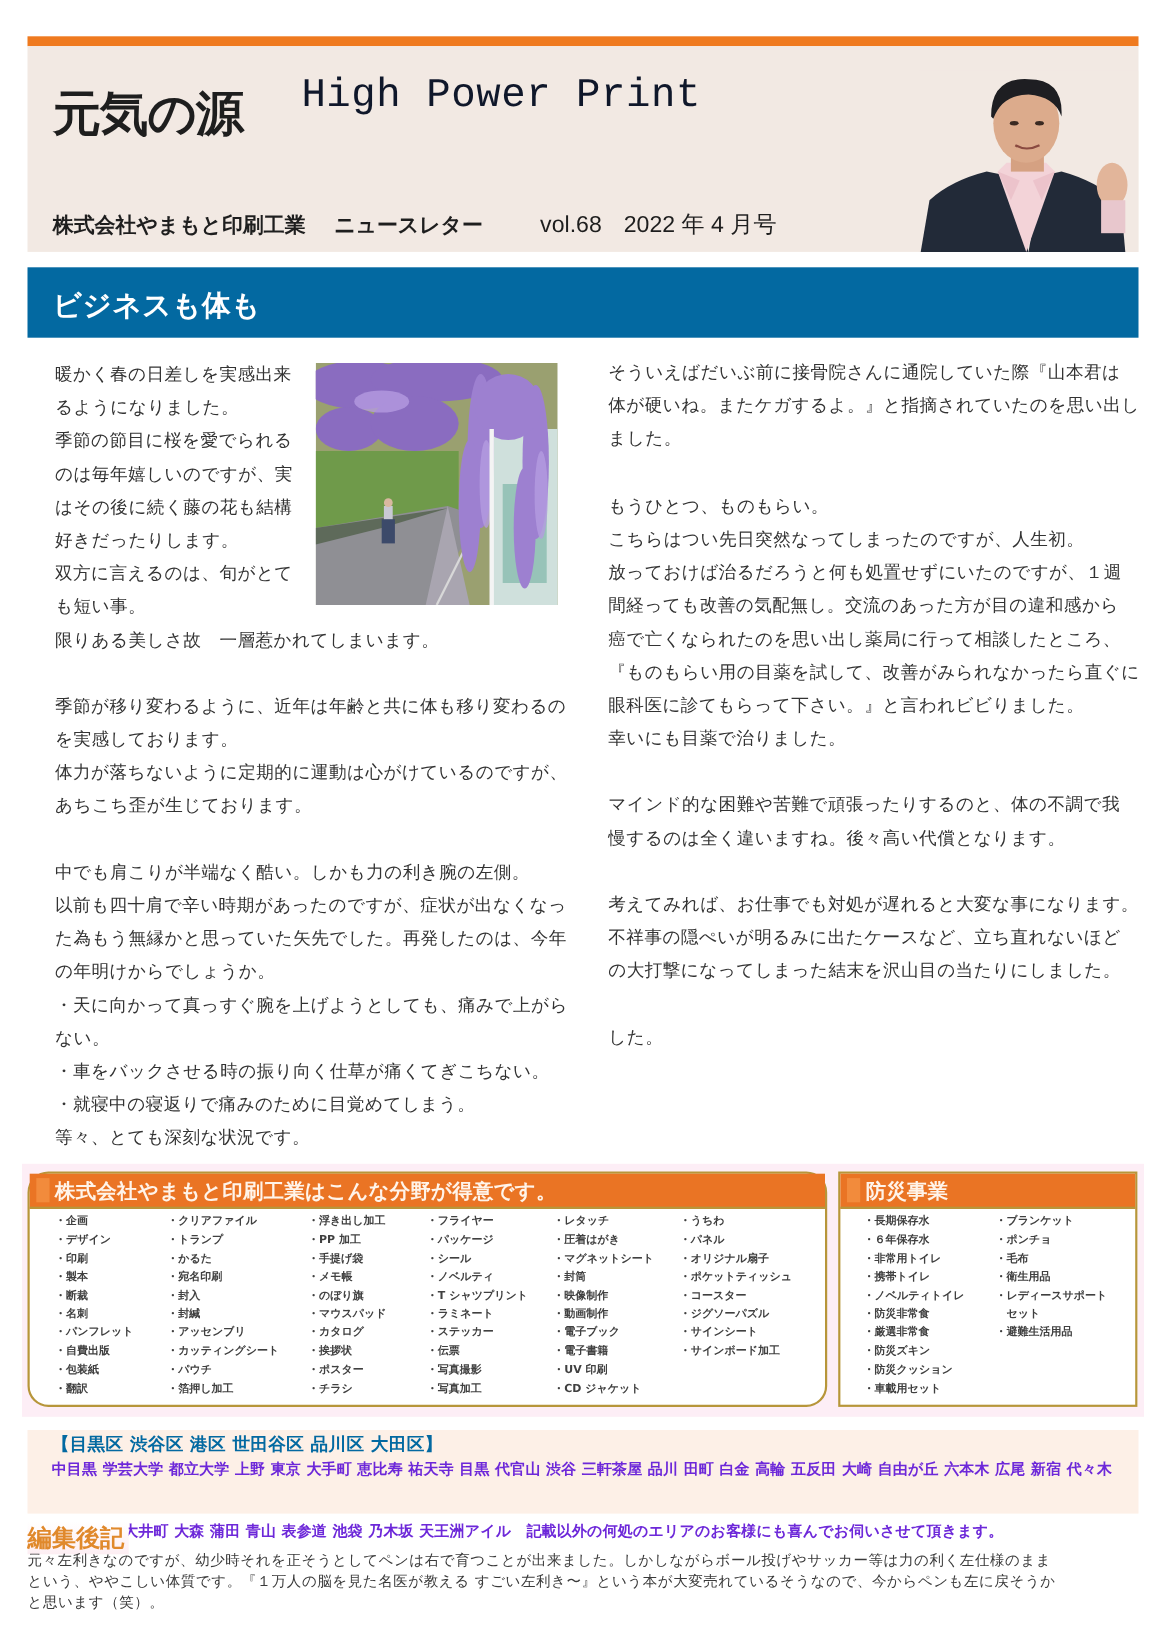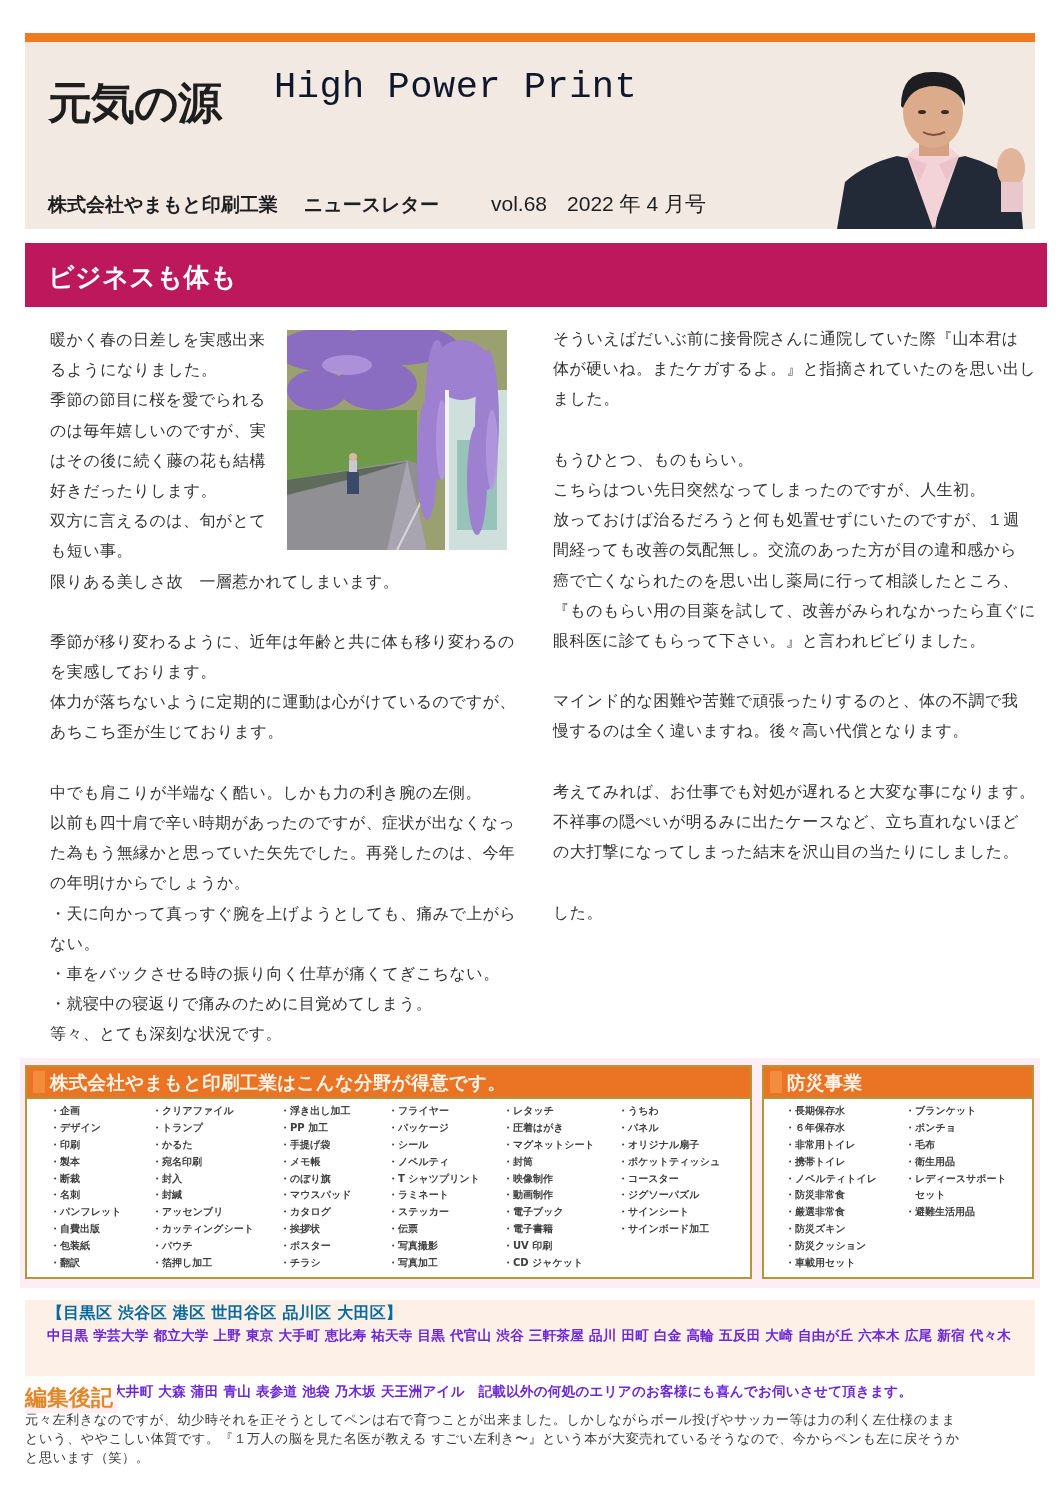--- a/index.html
+++ b/index.html
@@ -17,34 +17,34 @@
   #title-en { left: 249px; top: 24px; font-family: Liberation Mono, monospace; font-size: 37px; color: #0f172a; white-space: nowrap; letter-spacing: 0.5px; }
   #subtitle { left: 23px; top: 148px; font-size: 19px; color: #1e1e1e; white-space: nowrap; font-weight: bold; }
   #subtitle span { display: inline-block; }
   #subtitle .gap1 { width: 26px; }
   #subtitle .gap2 { width: 52px; }
   #subtitle .gap3 { width: 20px; }
   #sub-vol, #sub-date { font-family: "Liberation Sans", sans-serif; font-weight: normal; font-size: 21px; }
   #portrait { left: 810px; top: 22px; width: 200px; height: 165px; }
 
   
-  #banner { left: 25px; top: 243px; width: 1010px; height: 64px; background: #be185d; padding-left: 12px; }
+  #banner { left: 25px; top: 243px; width: 1010px; height: 64px; background: #0369a1; }
   #banner-title { left: 23px; top: 17px; font-size: 26px; color: #ffffff; white-space: nowrap; font-weight: bold; letter-spacing: 0.5px; }
 
   
   .col { font-size: 16px; line-height: 30.2px; color: #333333; letter-spacing: 0.4px; }
   .col .line { display: block; height: 30.2px; white-space: nowrap; }
   #col-left { left: 50px; top: 325px; width: 470px; }
   #col-right { left: 553px; top: 324px; width: 480px; }
   #wisteria-photo { left: 287px; top: 330px; width: 220px; height: 220px; }
 
   
   #services-bg { left: 20px; top: 1058px; width: 1020px; height: 230px; background: #fdeef6; }
   .svc-box { position: absolute; top: 1065px; height: 214px; background: #ffffff; border: 2px solid #b7963a; box-sizing: border-box; }
-  #svc-main { left: 25px; width: 727px; }
+  #svc-main { left: 25px; width: 727px; border-radius: 19px; }
   #svc-disaster { left: 762px; width: 272px; }
   .svc-head { position: absolute; left: 0; top: 0; right: 0; height: 30px; background: #ea7424; border-bottom: 2px solid #b7963a; }
   .svc-head .accent { position: absolute; left: 6px; top: 4px; width: 12px; height: 22px; background: #f28b3c; }
   .svc-head .txt { position: absolute; left: 23px; top: 3px; font-size: 18.5px; font-weight: bold; color: #fff4ea; white-space: nowrap; letter-spacing: 0.3px; }
   .svc-col { position: absolute; top: 36px; font-size: 10px; line-height: 16.9px; font-weight: bold; color: #404040; }
   .svc-col .item { display: block; height: 16.9px; white-space: nowrap; }
 
   
   #area-box { left: 25px; top: 1300px; width: 1010px; height: 76px; background: #fdf0e7; }
   #area-title { left: 22px; top: 3px; font-size: 16px; font-weight: bold; color: #0369a1; white-space: nowrap; letter-spacing: 0.3px; }
@@ -161,20 +161,21 @@
     <span class="line">体が硬いね。またケガするよ。』と指摘されていたのを思い出し</span>
     <span class="line">ました。</span>
     <span class="line"></span>
     <span class="line">もうひとつ、ものもらい。</span>
     <span class="line">こちらはつい先日突然なってしまったのですが、人生初。</span>
     <span class="line">放っておけば治るだろうと何も処置せずにいたのですが、１週</span>
     <span class="line">間経っても改善の気配無し。交流のあった方が目の違和感から</span>
     <span class="line">癌で亡くなられたのを思い出し薬局に行って相談したところ、</span>
     <span class="line">『ものもらい用の目薬を試して、改善がみられなかったら直ぐに</span>
     <span class="line">眼科医に診てもらって下さい。』と言われビビりました。</span>
+    <span class="line">幸いにも目薬で治りました。</span>
     <span class="line"></span>
     <span class="line">マインド的な困難や苦難で頑張ったりするのと、体の不調で我</span>
     <span class="line">慢するのは全く違いますね。後々高い代償となります。</span>
     <span class="line"></span>
     <span class="line">考えてみれば、お仕事でも対処が遅れると大変な事になります。</span>
     <span class="line">不祥事の隠ぺいが明るみに出たケースなど、立ち直れないほど</span>
     <span class="line">の大打撃になってしまった結末を沢山目の当たりにしました。</span>
     <span class="line"></span>
     <span class="line">した。</span>
   </div>

